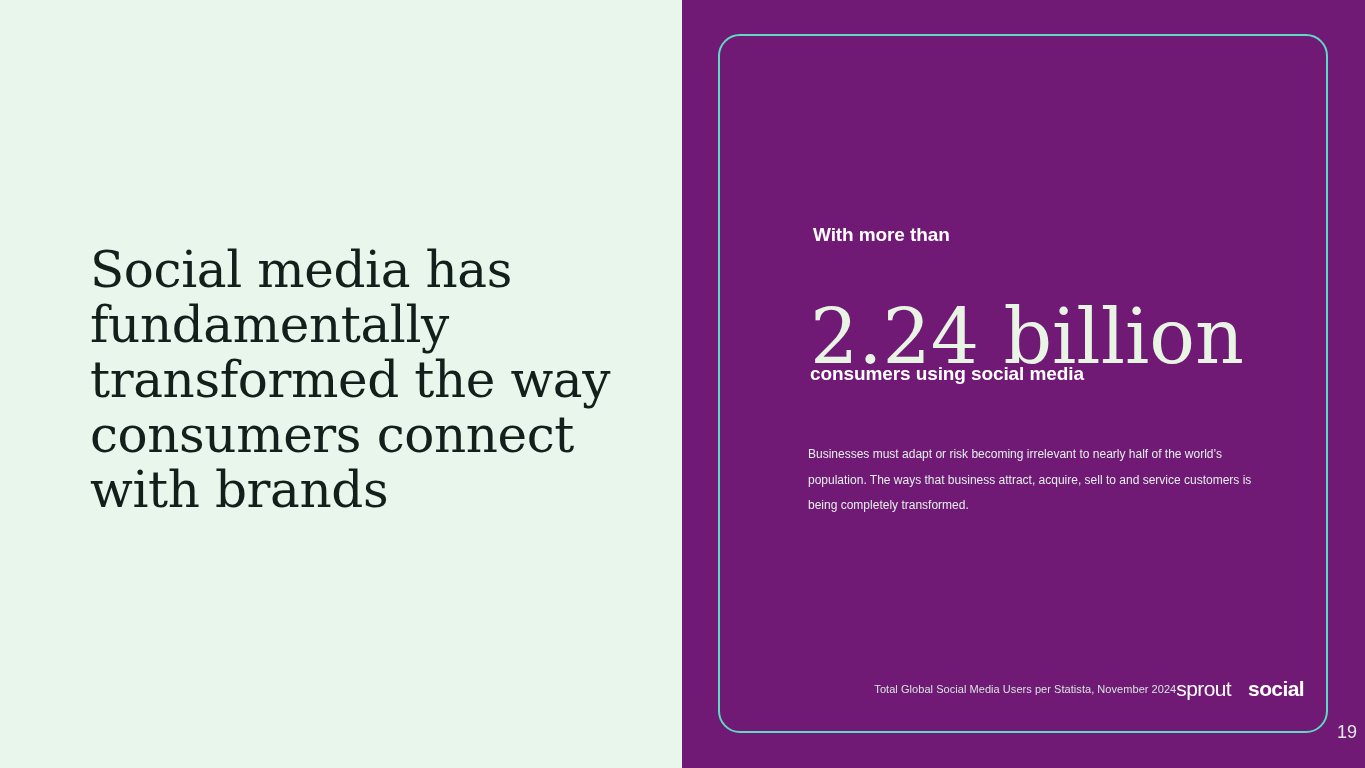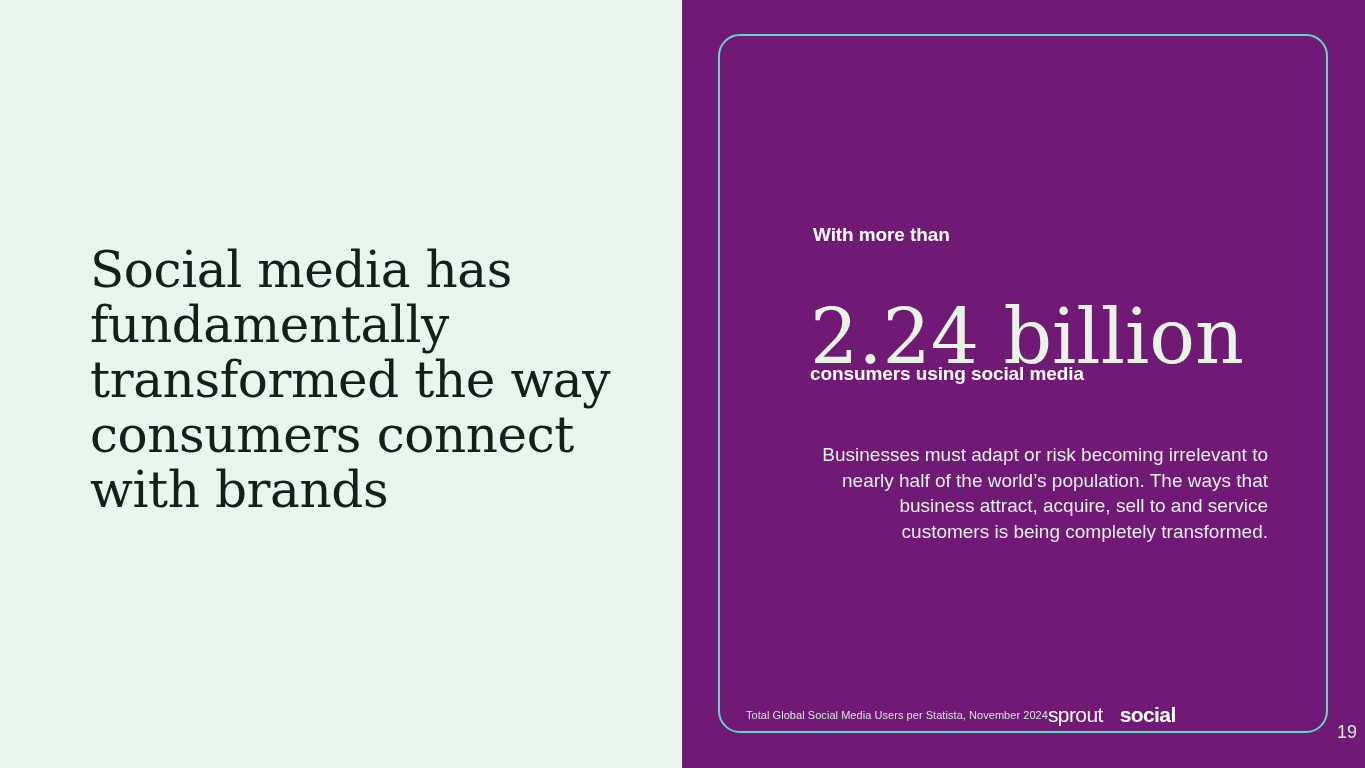--- a/index.html
+++ b/index.html
@@ -105,34 +105,33 @@
     color: #ffffff;
   }
   .body-copy {
     position: absolute;
     left: 90px;   
     top: 408px;   
     width: 460px;
     margin: 0;
     font-family: "Liberation Sans", sans-serif;
     font-weight: 400;
-    font-size: 19px;
+    font-size: 12px;
     line-height: 25.5px;
     color: #e3efe9;
-    text-align: right;
   }
   .footer-row {
     position: absolute;
     left: 28px;
     right: 24px;
-    top: 664px;  
+    top: 638px;  
     height: 34px;
     display: flex;
     align-items: center;
-    justify-content: flex-start;
+    justify-content: flex-end;
   }
   .citation {
     font-family: "Liberation Sans", sans-serif;
     font-size: 11px;
     letter-spacing: 0.05px;
     color: #d5e5de;
     white-space: nowrap;
   }
   .logo {
     font-family: "Liberation Sans", sans-serif;

